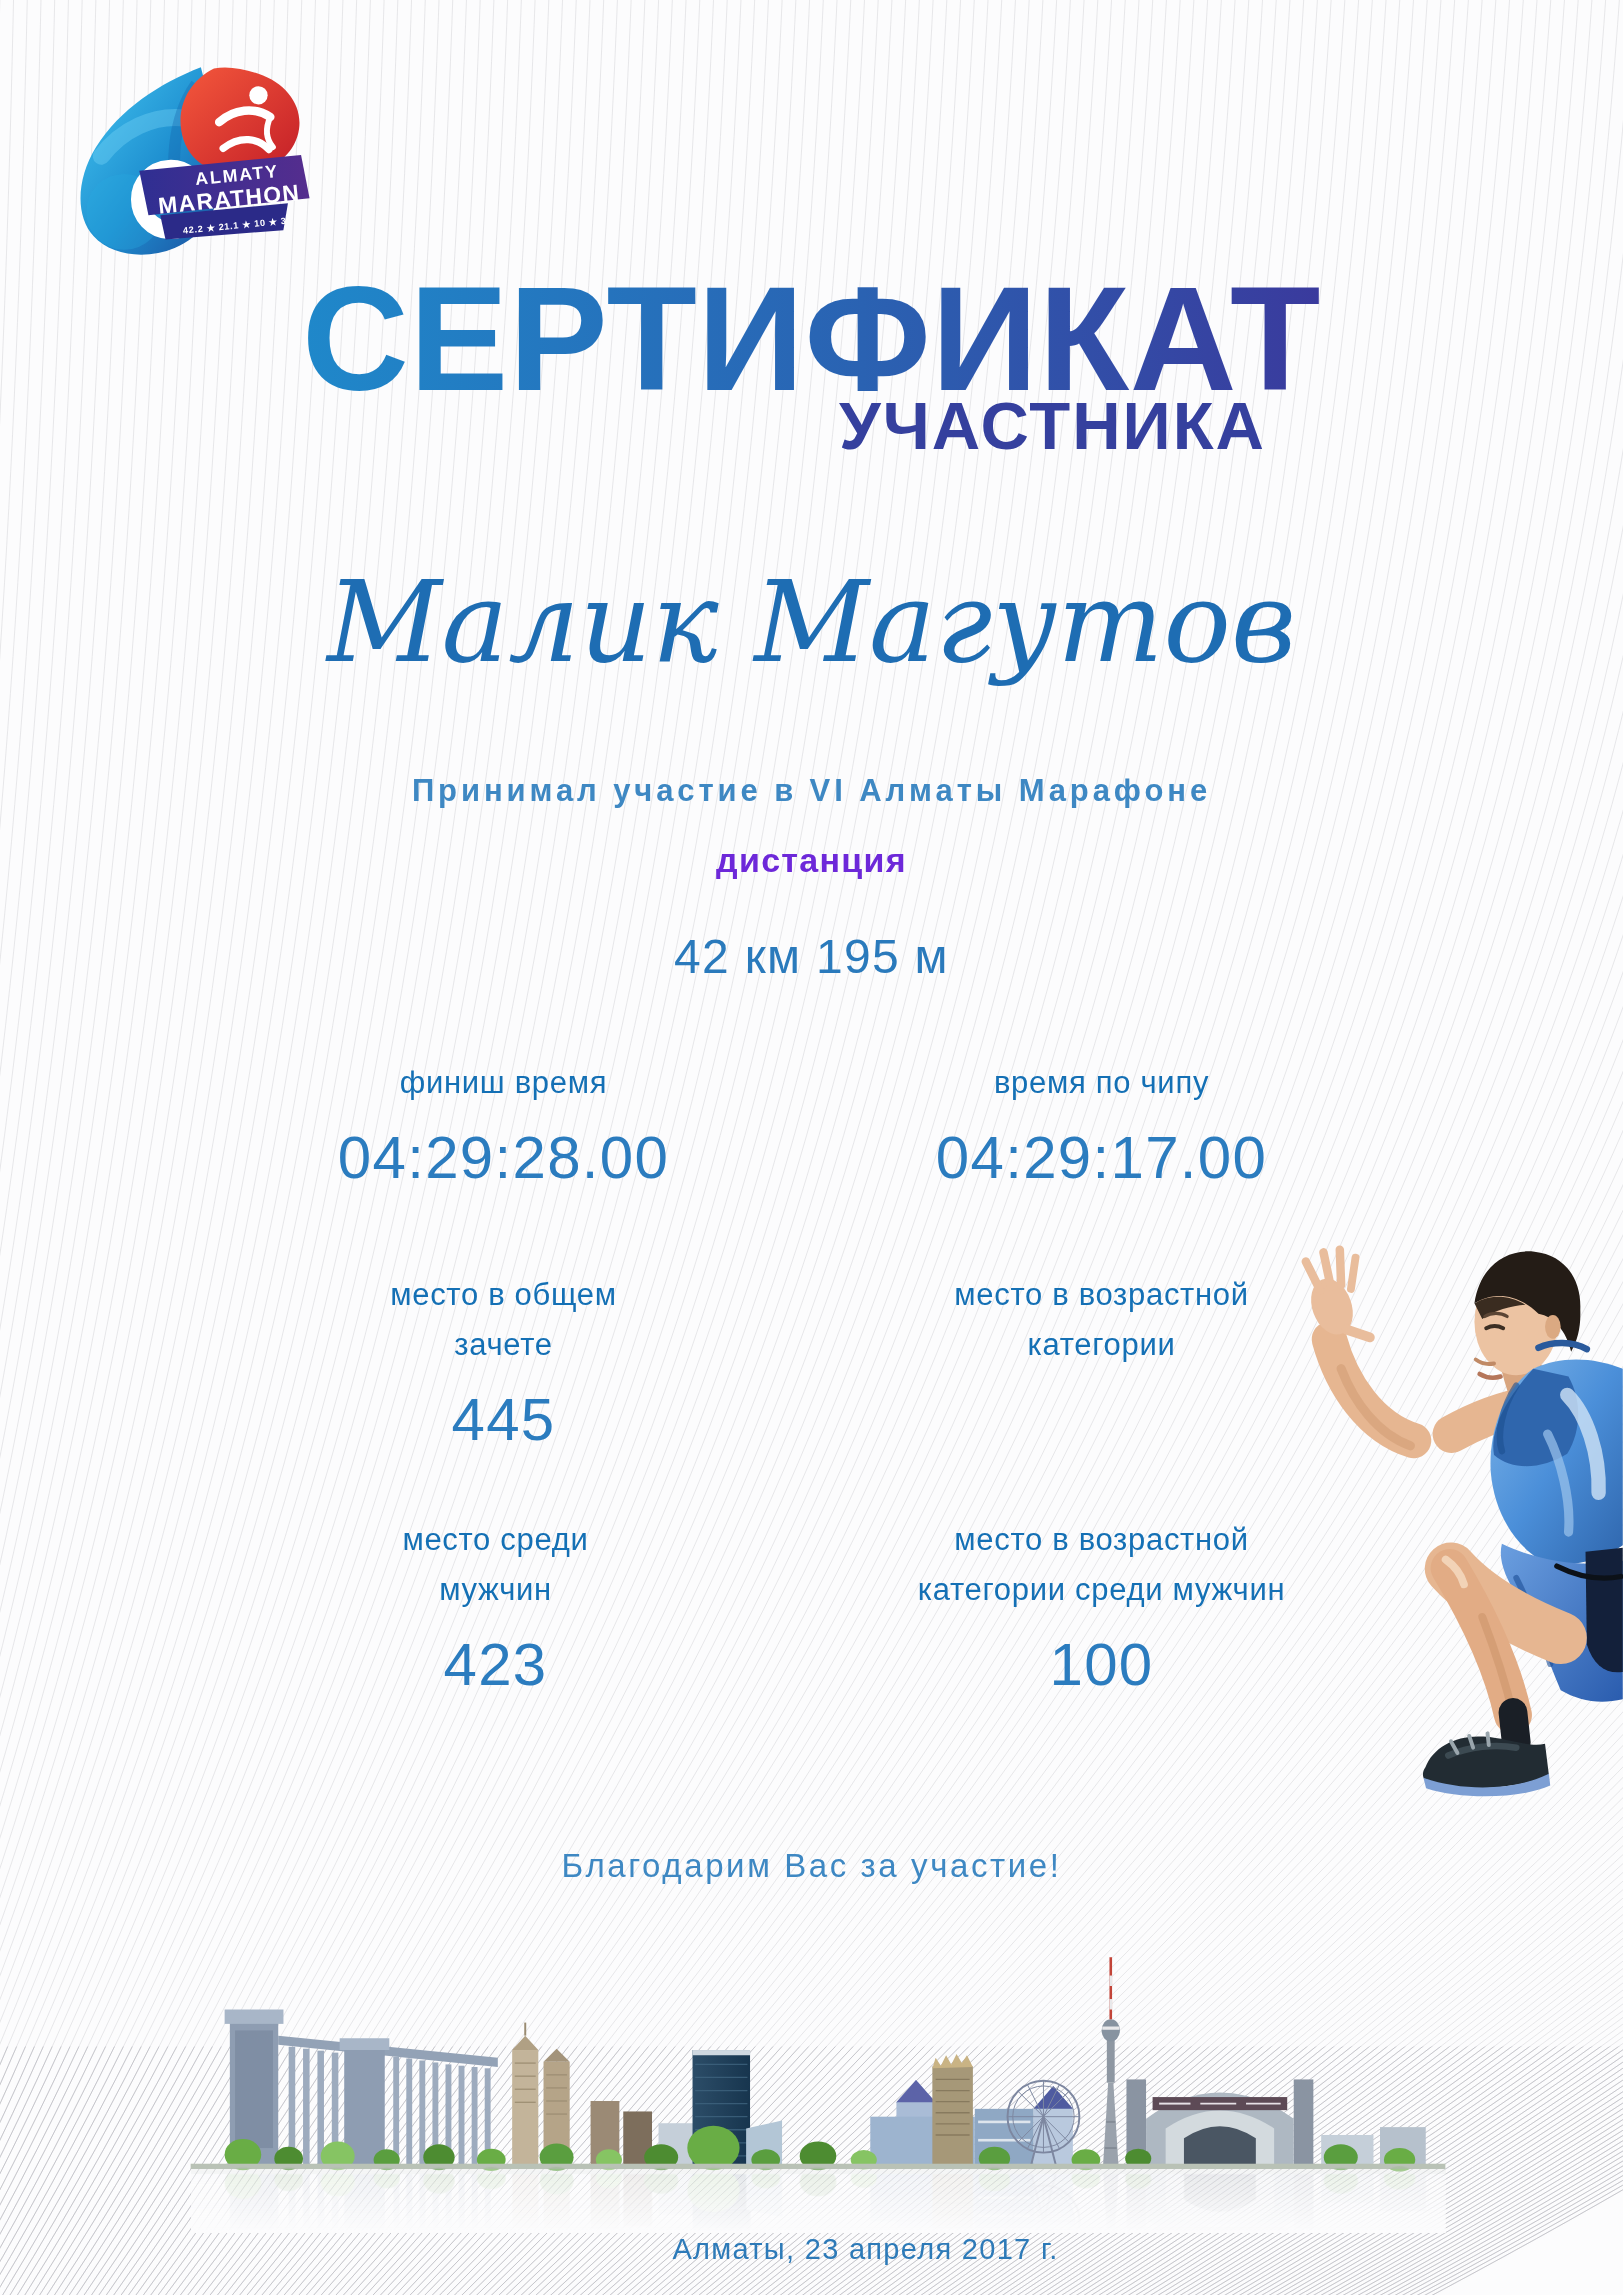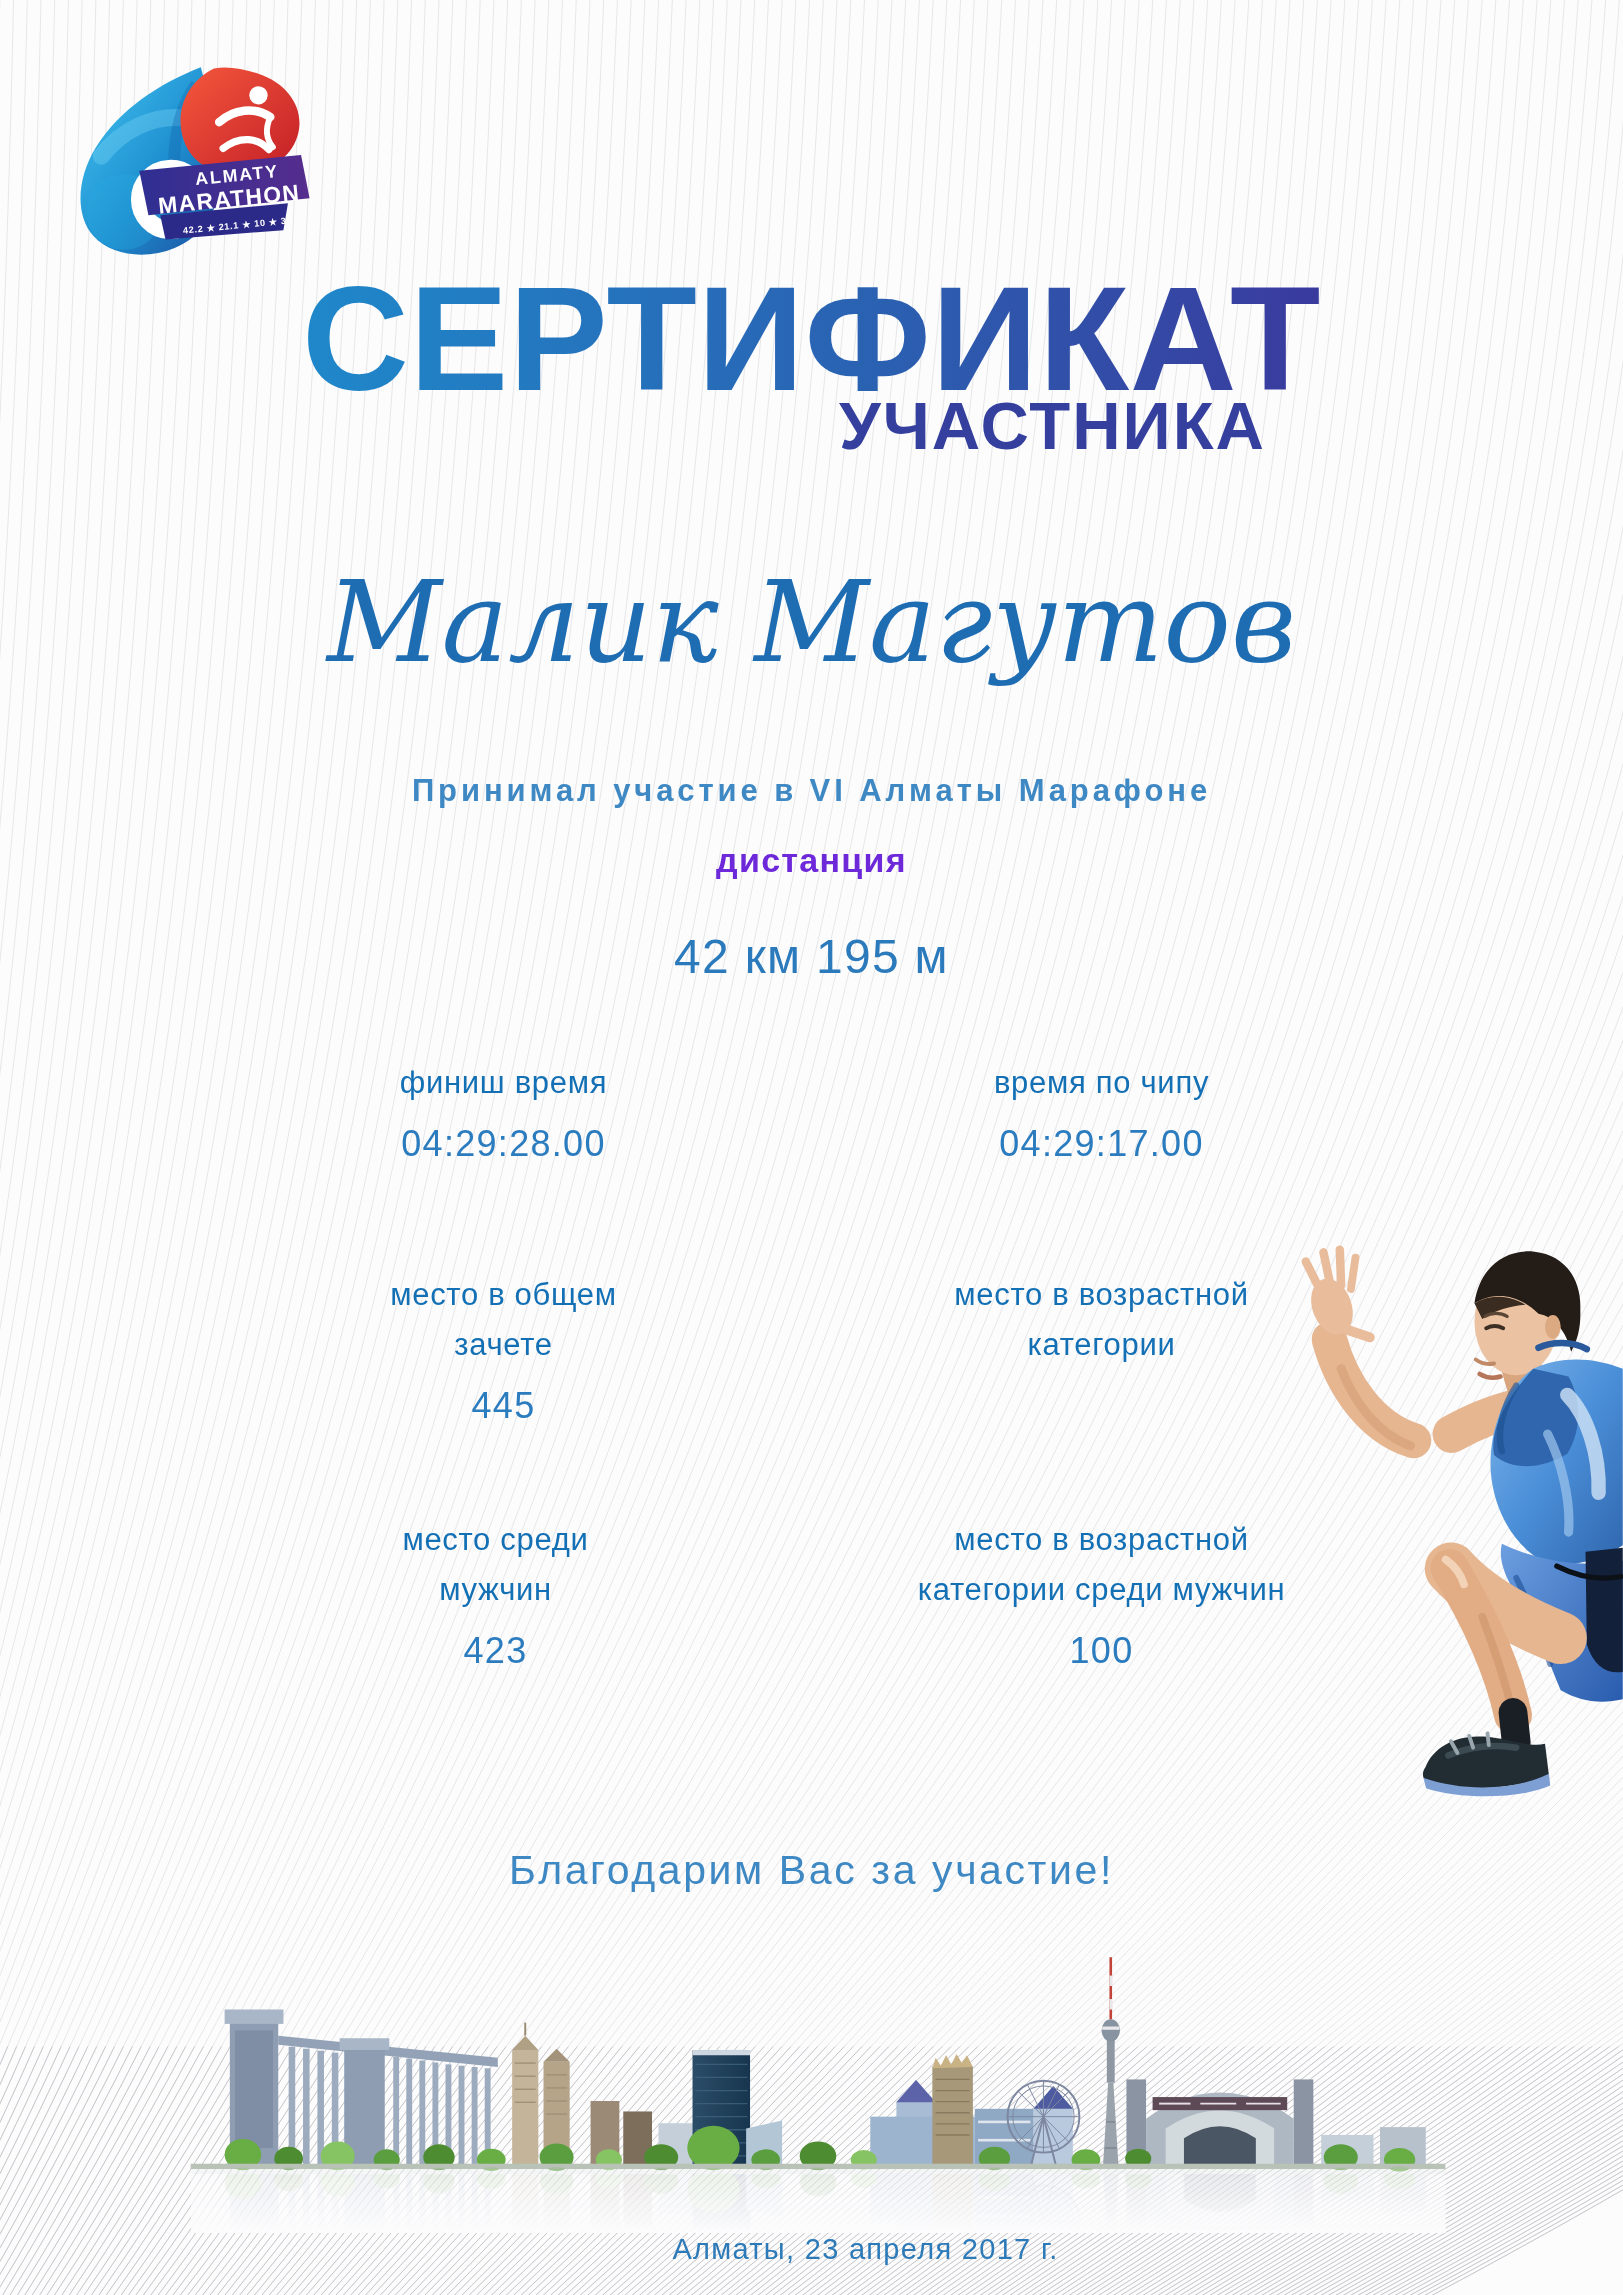--- a/index.html
+++ b/index.html
@@ -43,31 +43,31 @@
     position:absolute; top:929px; left:0; width:100%; text-align:center;
     font-size:48px; letter-spacing:1.3px; color:#2a7abc; z-index:2;
   }
 
   
   .stat{position:absolute; width:523px; text-align:center; z-index:2;}
   .stat-label{
     font-size:31px; font-weight:normal; line-height:1.62; letter-spacing:0.7px;
     color:#1470b5; margin:0 auto;
   }
-  .stat-value{font-size:36px; letter-spacing:1.3px; color:#2b7cbf; margin-top:14.4px;}
+  .stat-value{font-size:60px; letter-spacing:1.3px; color:#2b7cbf; margin-top:14.4px;}
   #stat-0{left:242px;  top:1058px;}
   #stat-1{left:840px; top:1058px;}
   #stat-2{left:242px;  top:1270px;} #stat-2 .stat-label{max-width:249px;}
   #stat-3{left:840px; top:1270px;} #stat-3 .stat-label{max-width:366px;}
   #stat-4{left:234px;  top:1515px;} #stat-4 .stat-label{max-width:222px;}
   #stat-5{left:840px; top:1515px;} #stat-5 .stat-label{max-width:392px;}
 
   .thanks-line{
     position:absolute; top:1847px; left:0; width:100%; text-align:center;
-    font-size:41px; letter-spacing:2.6px; color:#3e88c3; z-index:2;
+    font-size:33px; letter-spacing:2.6px; color:#3e88c3; z-index:2;
   }
   .place-date{
     position:absolute; top:2233px; left:50%; transform:translateX(-50%);
     margin-left:54px; font-size:29px; letter-spacing:1.3px; color:#2d7ab8;
     white-space:nowrap; z-index:6;
   }
 
   #logo-box{left:62px; top:58px; z-index:3;}
   #skyline-box{left:190px; top:1952px; z-index:4;}
   #runner-box{right:0; top:1238px; z-index:3;}

